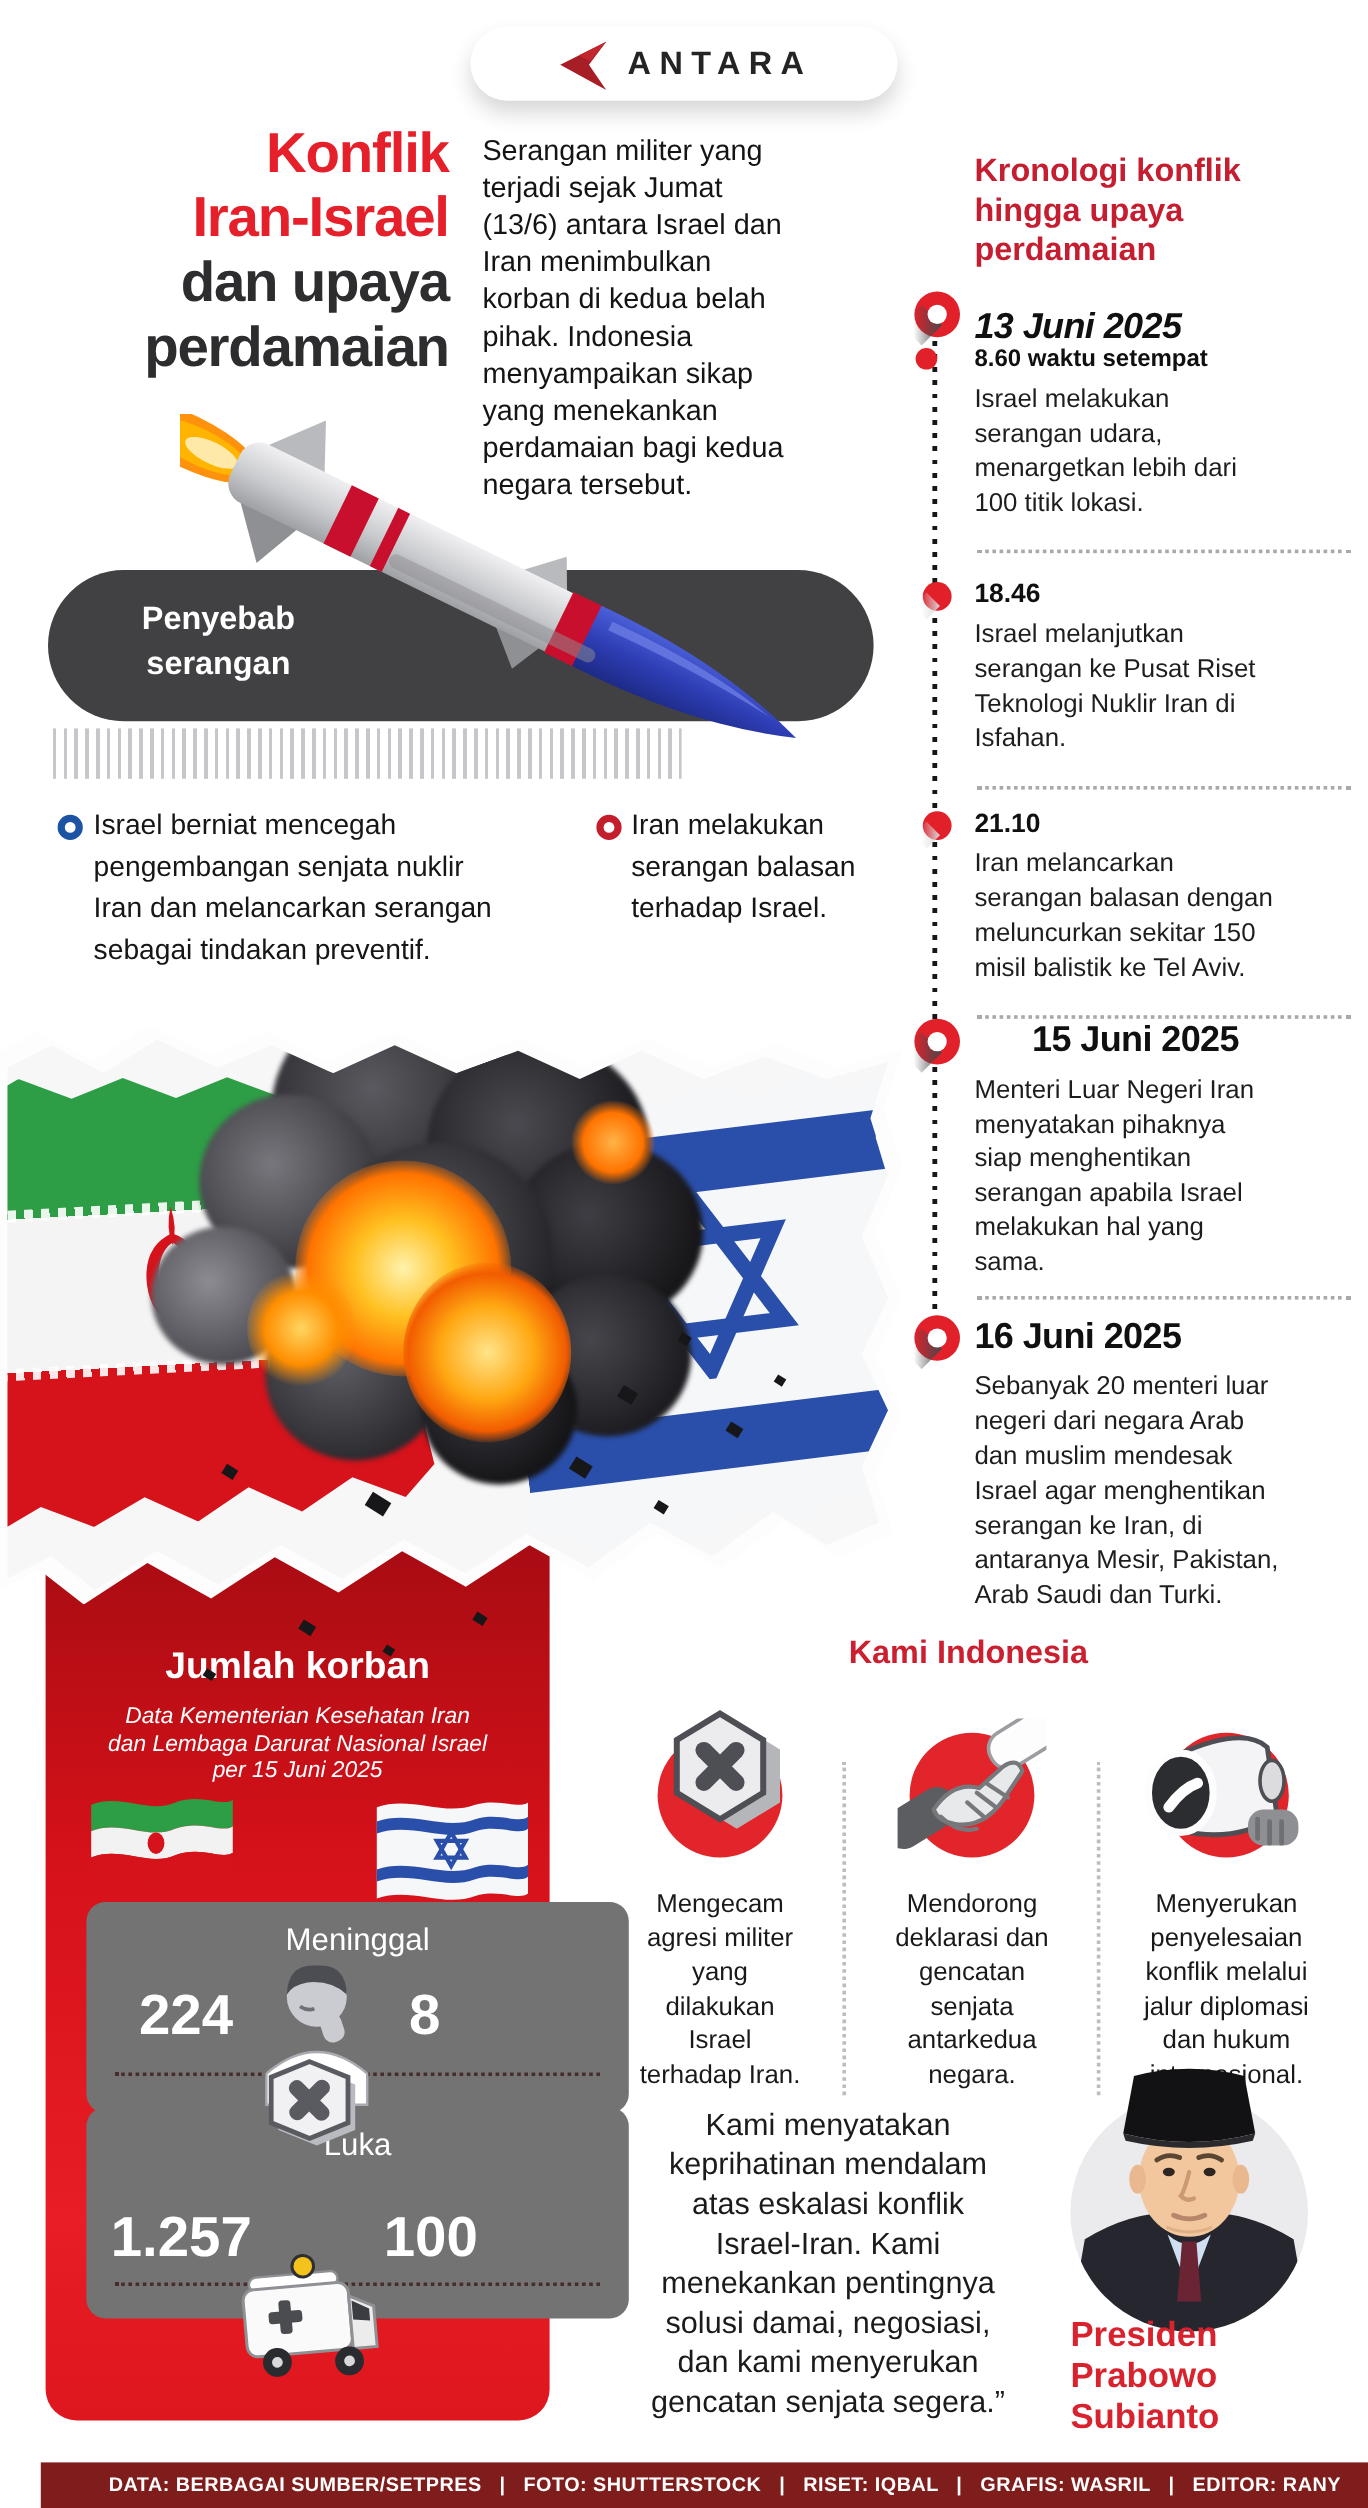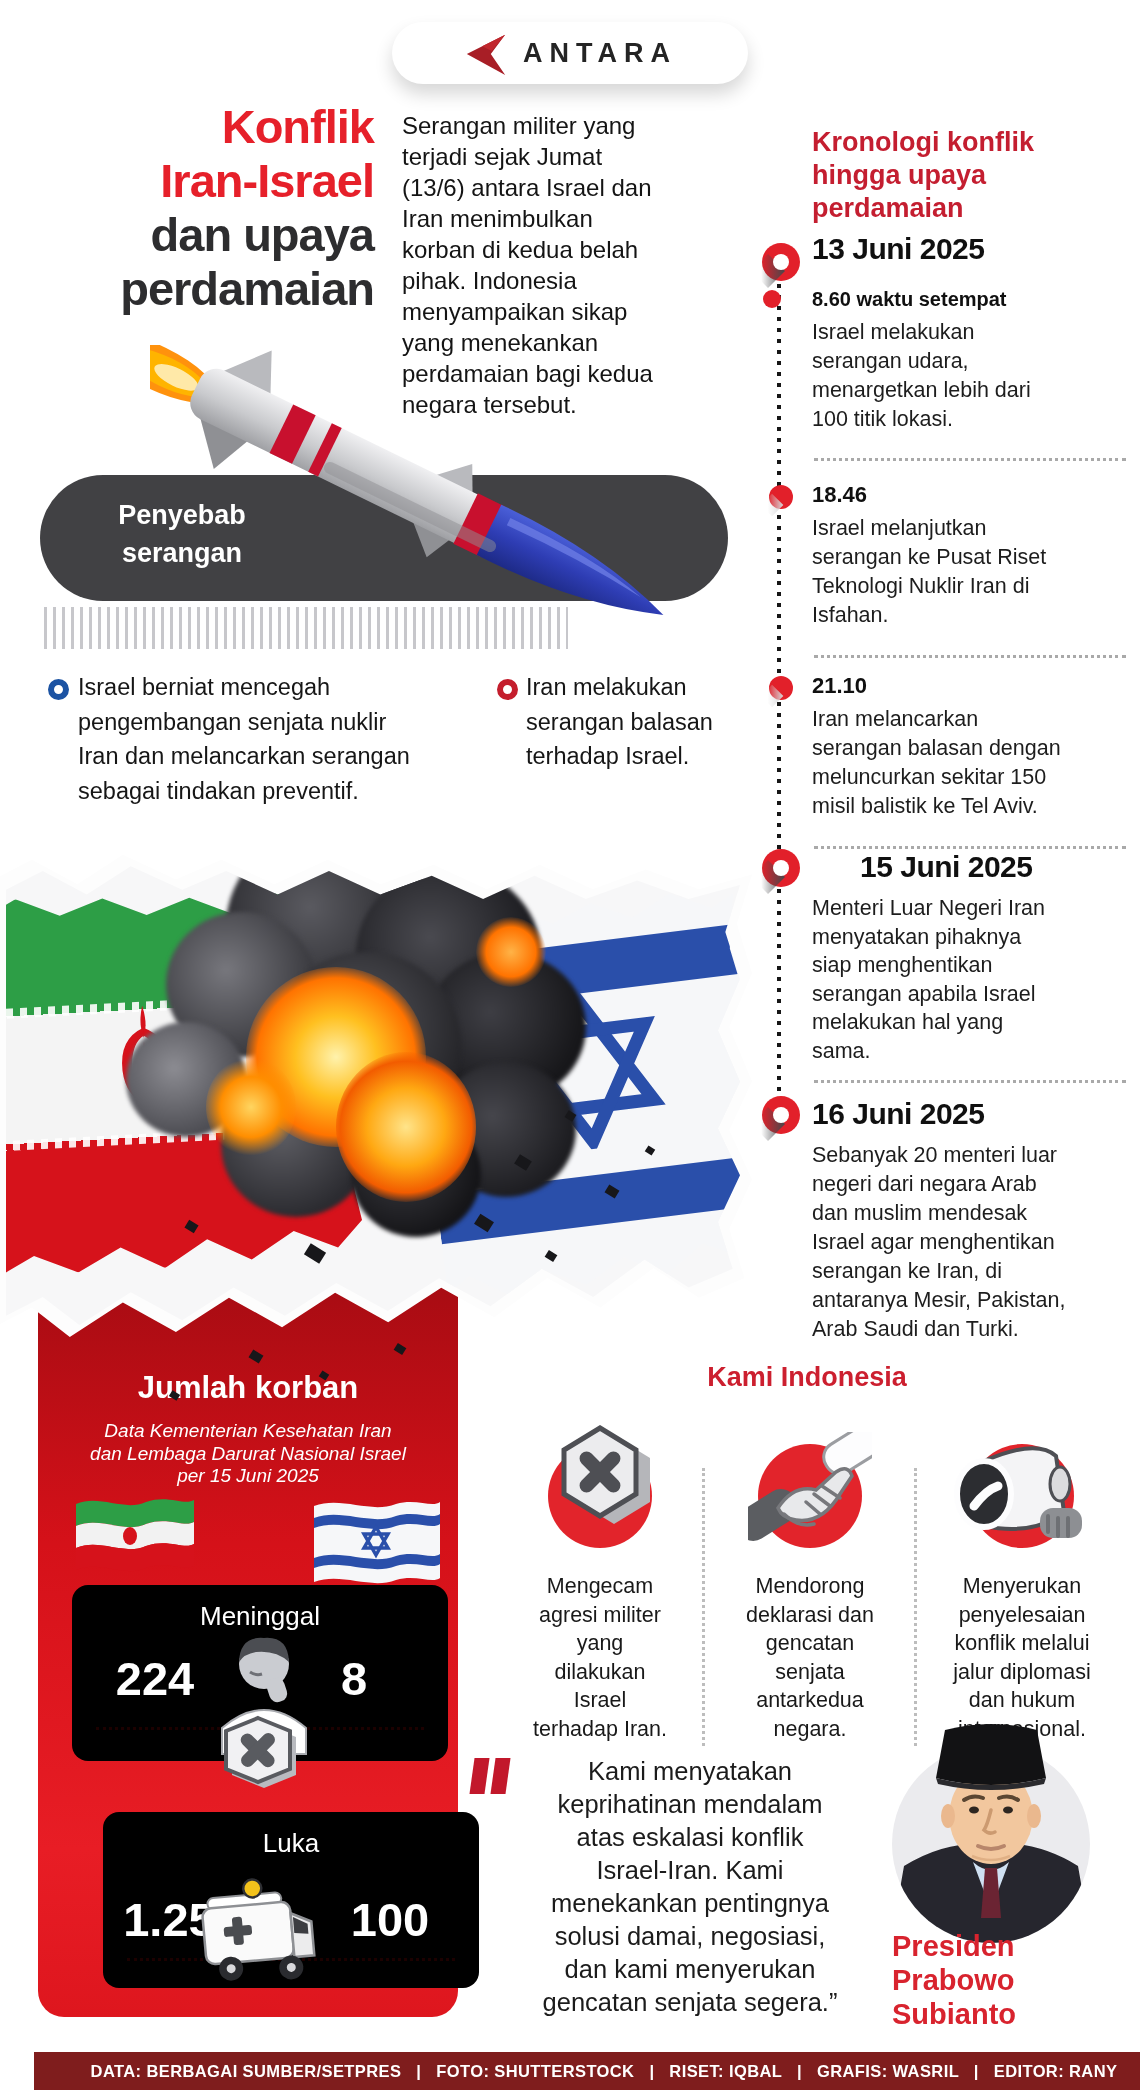--- a/index.html
+++ b/index.html
@@ -61,21 +61,21 @@
   .isr-stripe{position:absolute;left:0;width:100%;height:13%;background:#2a4faa;}
   .smk{position:absolute;border-radius:50%;filter:blur(2px);}
   .fireb{position:absolute;border-radius:50%;}
   .speck{position:absolute;background:#17171a;transform:rotate(32deg);}
 
   
   .panel{left:38px;top:1255px;width:420px;height:762px;border-radius:26px;z-index:3;
          background:linear-gradient(180deg,#a30b12 0%,#d51119 38%,#e81d25 78%,#de161e 100%);}
   .jk-title{left:38px;top:1370px;width:420px;text-align:center;color:#fff;font-weight:bold;font-size:31px;z-index:5;}
   .jk-note{left:58px;top:1420px;width:380px;text-align:center;color:#fff;font-style:italic;font-size:19px;line-height:22.5px;z-index:5;}
-  .kbox{left:72px;width:376px;height:176px;border-radius:16px;background:#000000;z-index:5;}
+  .kbox{left:72px;width:436px;height:176px;border-radius:16px;background:#737373;z-index:5;padding-left:16px;}
   .kbox-label{position:absolute;left:0;top:16px;width:100%;text-align:center;color:#fff;font-size:26px;}
   .knum{position:absolute;color:#fff;font-weight:bold;font-size:47px;}
   .kdots{position:absolute;left:24px;right:24px;border-top:3px dotted rgba(45,0,0,.62);height:0;}
   .flagsvg{position:absolute;z-index:5;}
 
   
   .stance-head{left:582px;top:1362px;width:450px;text-align:center;color:#cc1f2f;font-weight:bold;font-size:27px;}
   .icircle{width:104px;height:104px;border-radius:50%;background:#e2242b;}
   .stance-text{top:1572px;width:204px;text-align:center;font-size:21.5px;line-height:28.5px;color:#191919;}
   .vdots{top:1468px;height:278px;width:0;border-left:3px dotted #bdbdbd;}
@@ -122,21 +122,21 @@
 perdamaian bagi kedua
 negara tersebut.</div>
 
   <div class="abs tl-head pre">Kronologi konflik
 hingga upaya
 perdamaian</div>
   <div class="abs tl-line"></div>
   <div class="abs tl-reddot"></div>
 
   <div class="abs tl-big" style="left:762px;top:243px;"></div>
-  <div class="abs tl-date" style="left:812px;top:232px;">13 Juni 2025</div>
+  <div class="abs tl-date" style="left:812px;top:256px;font-style:italic;">13 Juni 2025</div>
   <div class="abs tl-time" style="left:812px;top:288px;">8.60 waktu setempat</div>
   <div class="abs tl-text pre" style="left:812px;top:318px;">Israel melakukan
 serangan udara,
 menargetkan lebih dari
 100 titik lokasi.</div>
   <div class="abs tl-sep" style="left:814px;top:458px;"></div>
 
   <div class="abs tl-small" style="left:769px;top:485px;"></div>
   <div class="abs tl-time" style="left:812px;top:482px;font-size:22px;">18.46</div>
   <div class="abs tl-text pre" style="left:812px;top:514px;">Israel melanjutkan
@@ -305,21 +305,21 @@
     <path d="M40,44 Q46,48 52,46" stroke="#6e7076" stroke-width="3" fill="none"></path>
     <rect x="58" y="50" width="18" height="24" rx="8" fill="#caccd1" transform="rotate(-18 67 62)"></rect>
     <polygon points="54,96 86,109 86,147 54,160 22,147 22,109" fill="#b9bbc0"></polygon>
     <polygon points="48,90 80,103 80,141 48,154 16,141 16,103" fill="#f1f1f3" stroke="#595b60" stroke-width="4"></polygon>
     <g transform="rotate(45 48 122)" fill="#595b60">
       <rect x="27" y="116" width="42" height="13" rx="6"></rect>
       <rect x="41.5" y="101" width="13" height="42" rx="6"></rect>
     </g>
   </svg>
 
-  <div class="abs kbox" style="top:1812px;margin-left:31px;">
+  <div class="abs kbox" style="top:1756px;">
     <div class="kbox-label">Luka</div>
     <div class="knum" style="left:14px;top:80px;width:130px;text-align:center;">1.257</div>
     <div class="knum" style="left:244px;top:80px;width:86px;text-align:center;">100</div>
     <div class="kdots" style="top:146px;"></div>
   </div>
   <svg class="abs" style="left:198px;top:1872px;z-index:6;transform:rotate(-5deg);" width="124" height="118" viewBox="0 0 124 118">
     <rect x="12" y="22" width="74" height="12" rx="6" fill="#ffffff" stroke="#8e9094" stroke-width="2"></rect>
     <circle cx="58" cy="16" r="9" fill="#f3c21b" stroke="#2e2f33" stroke-width="2.5"></circle>
     <rect x="6" y="32" width="88" height="56" rx="9" fill="#fafafa" stroke="#8e9094" stroke-width="2.5"></rect>
     <path d="M94,44 L114,54 L114,88 L94,88 Z" fill="#ececed" stroke="#8e9094" stroke-width="2.5"></path>

